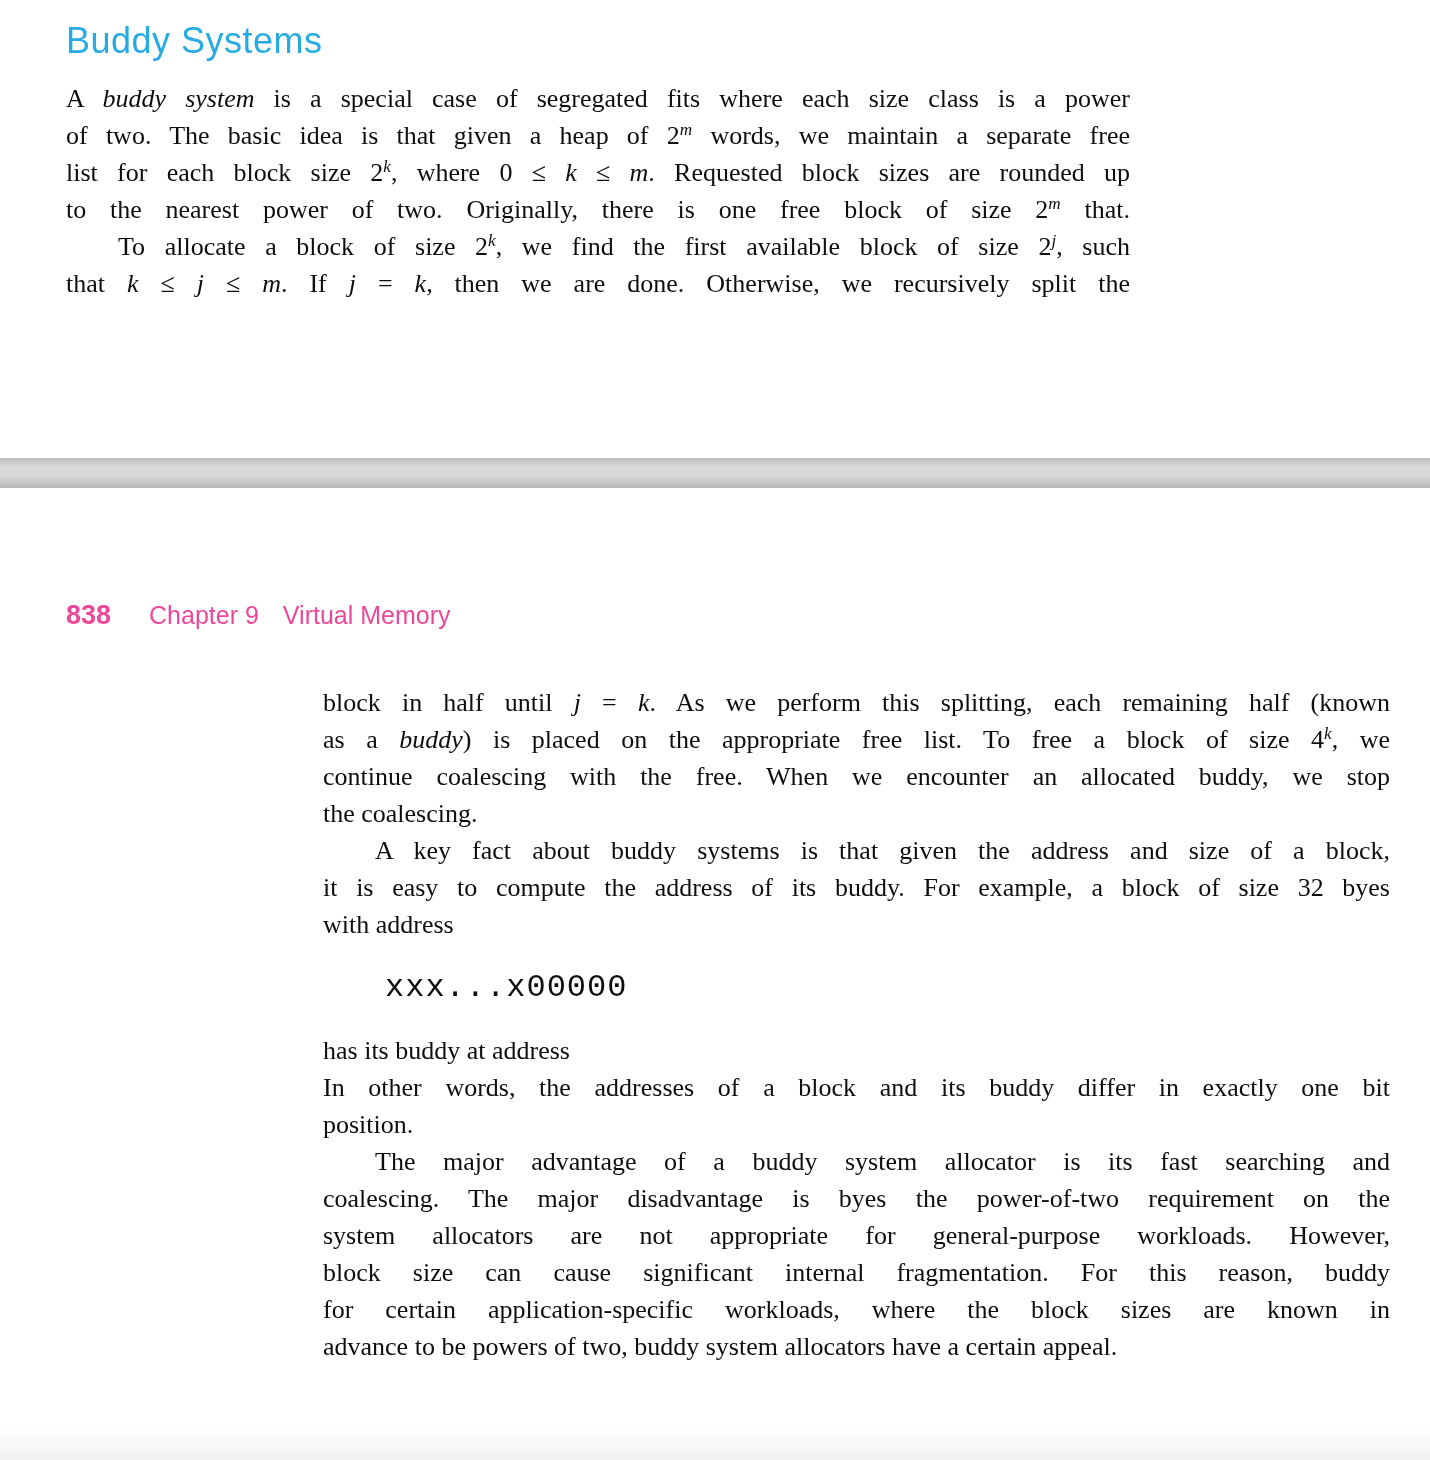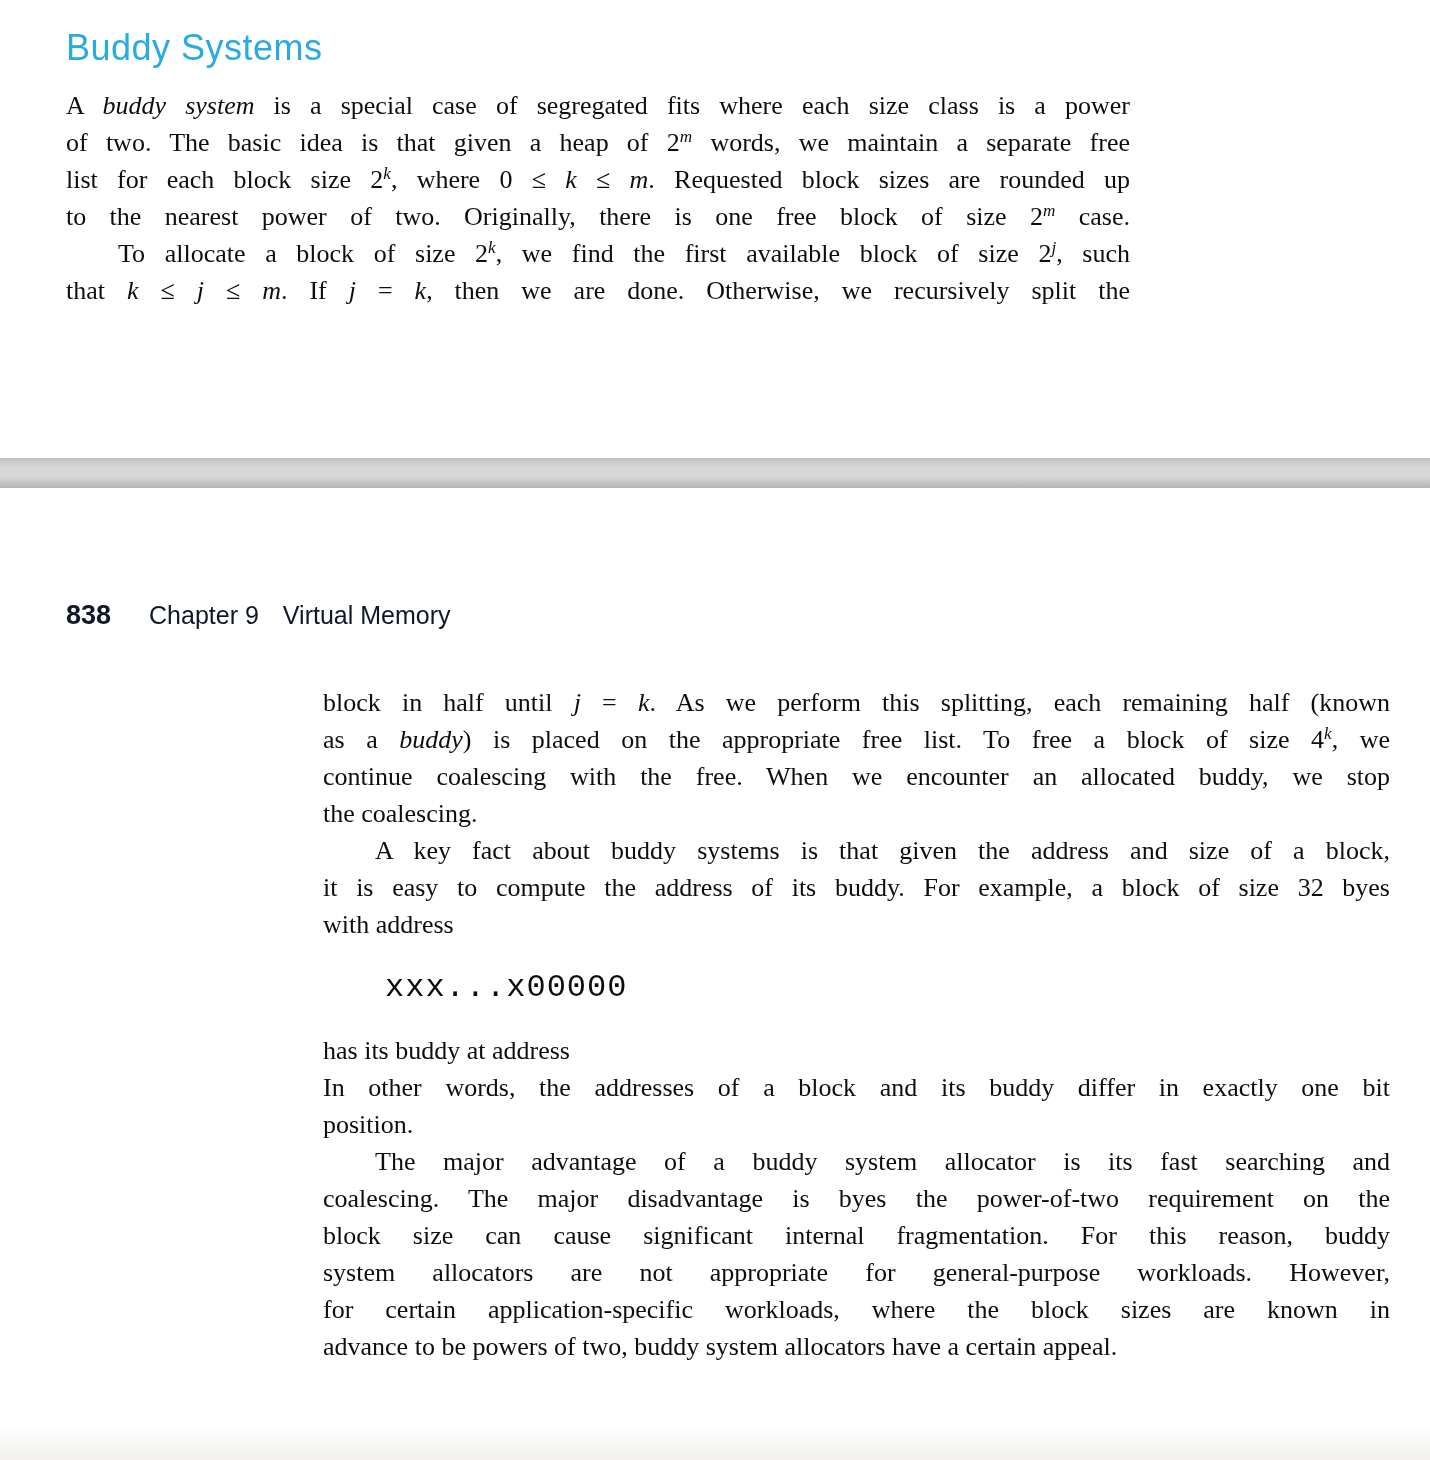--- a/index.html
+++ b/index.html
@@ -14,21 +14,21 @@
   }
 
   
   .page-frag-top {
     box-sizing: border-box;
     height: 458px;
     padding: 14px 0 0 66px;
   }
 
   .section-heading {
-    margin: 12px 0 17px 0;
+    margin: 5px 0 17px 0;
     font-family: "Liberation Sans", sans-serif;
     font-weight: 400;
     font-size: 36px;
     line-height: 44px;
     letter-spacing: 0.5px;
     color: var(--accent, #29abe2);
   }
 
   .text-col { }
   .col-1 { width: 1064px; }
@@ -65,21 +65,21 @@
   }
 
   
   .page-frag-bottom { position: relative; }
 
   .running-head {
     margin: 110px 4px 52px 66px;
     font-family: "Liberation Sans", sans-serif;
     font-size: 25px;
     line-height: 34px;
-    color: #0f172a;
+    color: #ec4899;
   }
   .page-number { font-weight: 700; font-size: 27px; margin-right: 38px; }
   .chapter-label { margin-right: 24px; }
   .chapter-title { }
 
   .code-line {
     font-family: "Liberation Mono", "DejaVu Sans Mono", monospace;
     font-size: 32px;
     line-height: 37px;
     height: 37px;
@@ -101,21 +101,21 @@
 <body>
 
 <div class="viewport">
 
   <section class="page-frag-top">
     <h1 class="section-heading">Buddy Systems</h1>
     <div class="text-col col-1">
         <div class="body-line"><span class="">A </span><span class="it">buddy system</span><span class=""> is a special case of segregated fits where each size class is a power</span></div>
         <div class="body-line"><span class="">of two. The basic idea is that given a heap of 2</span><span class="supm">m</span><span class=""> words, we maintain a separate free</span></div>
         <div class="body-line"><span class="">list for each block size 2</span><span class="supm">k</span><span class="">, where 0 ≤ </span><span class="it">k</span><span class=""> ≤ </span><span class="it">m</span><span class="">. Requested block sizes are rounded up</span></div>
-        <div class="body-line"><span class="">to the nearest power of two. Originally, there is one free block of size 2</span><span class="supm">m</span><span class=""> case.</span></div>
+        <div class="body-line"><span class="">to the nearest power of two. Originally, there is one free block of size 2</span><span class="supm">m</span><span class=""> that.</span></div>
         <div class="body-line indent"><span class="">To allocate a block of size 2</span><span class="supm">k</span><span class="">, we find the first available block of size 2</span><span class="supm">j</span><span class="">, such</span></div>
         <div class="body-line"><span class="">that </span><span class="it">k</span><span class=""> ≤ </span><span class="it">j</span><span class=""> ≤ </span><span class="it">m</span><span class="">. If </span><span class="it">j</span><span class=""> = </span><span class="it">k</span><span class="">, then we are done. Otherwise, we recursively split the</span></div>
       </div>
   </section>
 
   <div class="page-separator"></div>
 
   <section class="page-frag-bottom">
     <header class="running-head">
       <span class="page-number">838</span><span class="chapter-label">Chapter 9</span><span class="chapter-title">Virtual Memory</span>
@@ -127,22 +127,22 @@
         <div class="body-line no-just"><span class="">the coalescing.</span></div>
         <div class="body-line indent"><span class="">A key fact about buddy systems is that given the address and size of a block,</span></div>
         <div class="body-line"><span class="">it is easy to compute the address of its buddy. For example, a block of size 32 byes</span></div>
         <div class="body-line no-just"><span class="">with address</span></div>
         <div class="code-line">xxx...x00000</div>
         <div class="body-line no-just"><span class="">has its buddy at address</span></div>
         <div class="body-line"><span class="">In other words, the addresses of a block and its buddy differ in exactly one bit</span></div>
         <div class="body-line no-just"><span class="">position.</span></div>
         <div class="body-line indent"><span class="">The major advantage of a buddy system allocator is its fast searching and</span></div>
         <div class="body-line"><span class="">coalescing. The major disadvantage is byes the power-of-two requirement on the</span></div>
+        <div class="body-line"><span class="">system allocators are not appropriate for general-purpose workloads. However,</span></div>
         <div class="body-line"><span class="">block size can cause significant internal fragmentation. For this reason, buddy</span></div>
-        <div class="body-line"><span class="">system allocators are not appropriate for general-purpose workloads. However,</span></div>
         <div class="body-line"><span class="">for certain application-specific workloads, where the block sizes are known in</span></div>
         <div class="body-line no-just"><span class="">advance to be powers of two, buddy system allocators have a certain appeal.</span></div>
       </div>
   </section>
 
   <div class="bottom-fade"></div>
 
 </div>
 
 </body></html>

